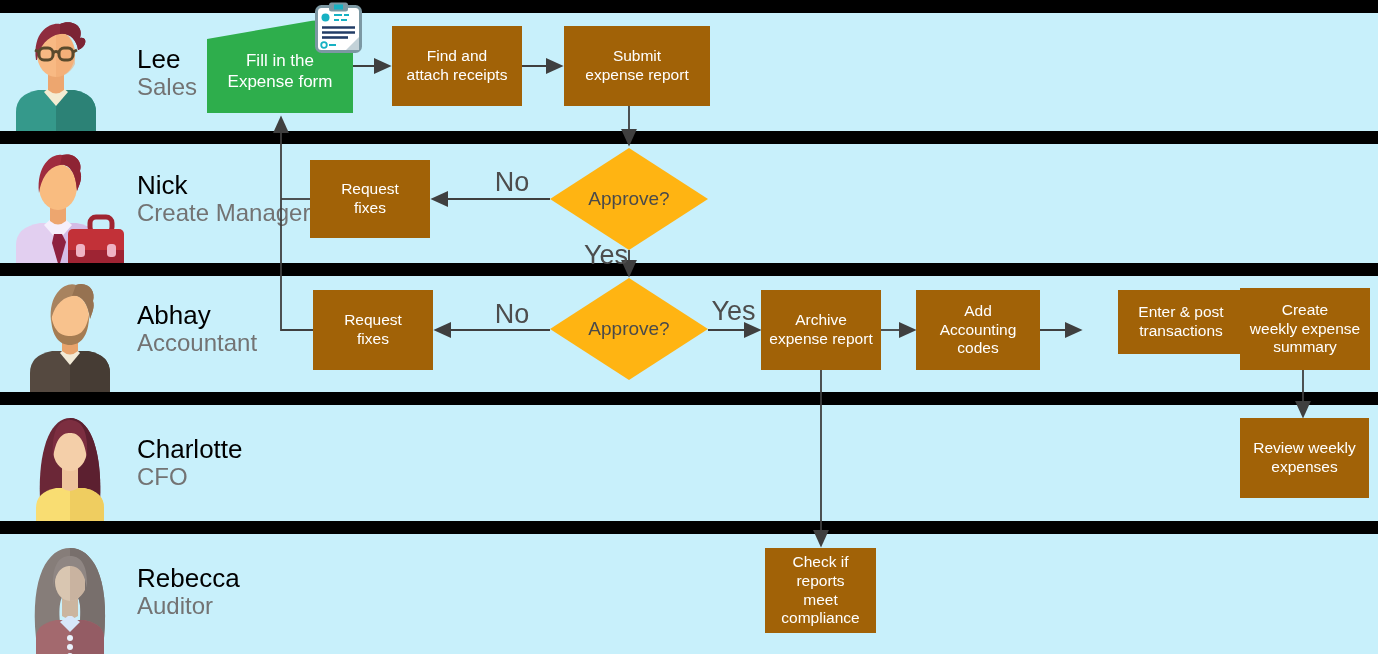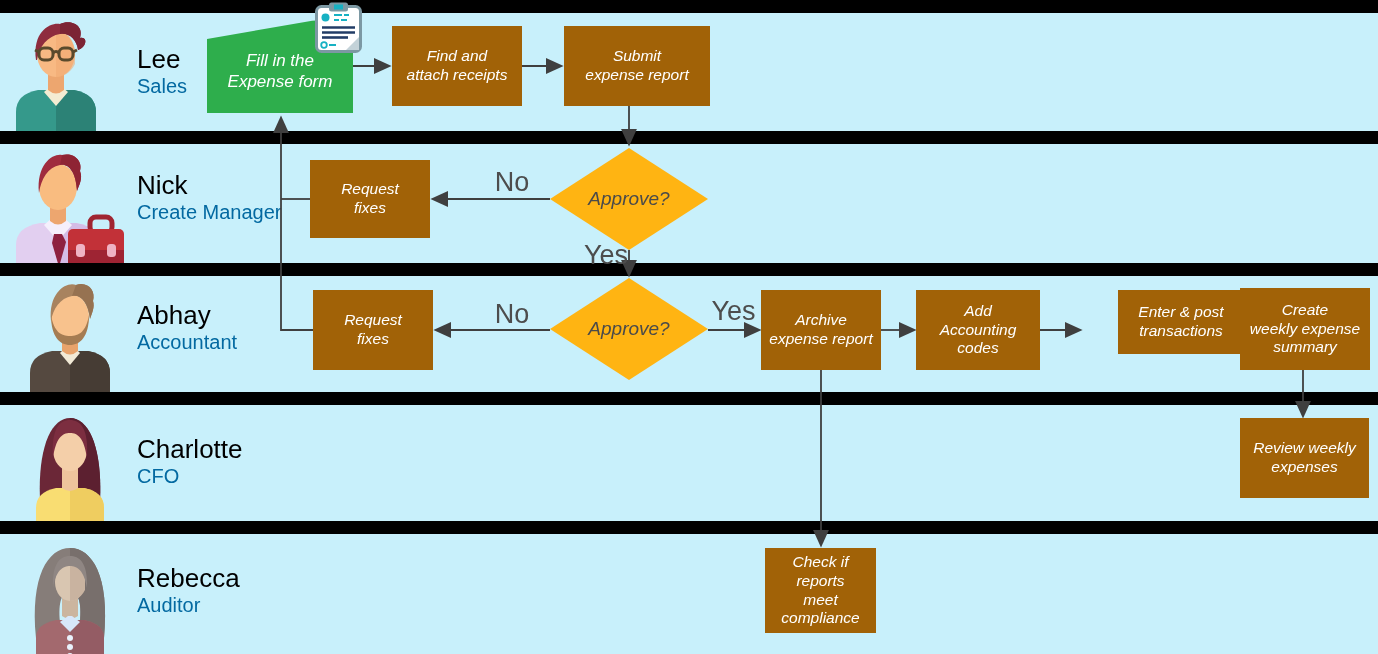--- a/index.html
+++ b/index.html
@@ -4,28 +4,27 @@
 <style>
   html,body { margin:0; padding:0; background:#ffffff; }
   #canvas {
     position:relative; width:1378px; height:654px;
     background:#c8f0fb; overflow:hidden;
     font-family:"Liberation Sans", sans-serif;
   }
   .divider { position:absolute; left:0; width:1378px; height:13px; background:#000000; }
   .lane-label { position:absolute; left:137px; }
   .lane-name { font-size:26px; line-height:30px; color:#000000; }
-  .lane-role { font-size:20px; line-height:25px; color:#0369a1; }
+  .lane-role { font-size:24px; line-height:25px; color:#737373; }
   .avatar { position:absolute; overflow:hidden; }
   .avatar svg { display:block; }
   .node {
     position:absolute; display:flex; align-items:center; justify-content:center;
     text-align:center; color:#ffffff; font-size:15.5px; line-height:1.22;
     white-space:pre-line;
-    font-style:italic;
   }
   .process { background:#a16207; }
   .start {
     background:#2eae4c;
     clip-path:polygon(0 22%, 72% 3%, 100% 0, 100% 100%, 0 100%);
     font-size:17px; padding-top:12px; box-sizing:border-box;
   }
   .decision {
     background:#ffb412; color:#4a4a4a; font-size:19px;
     clip-path:polygon(50% 0, 100% 50%, 50% 100%, 0 50%);

